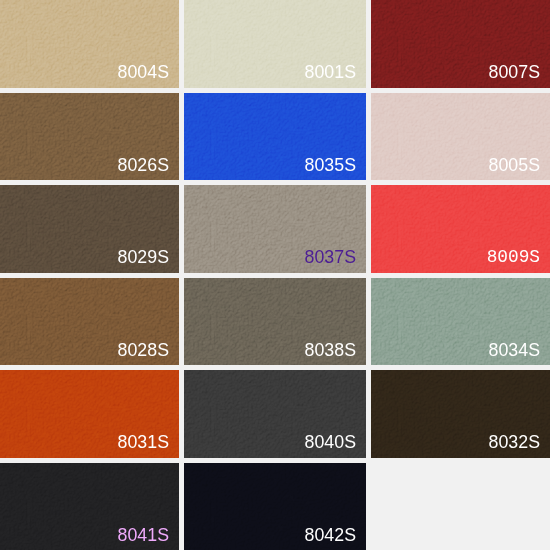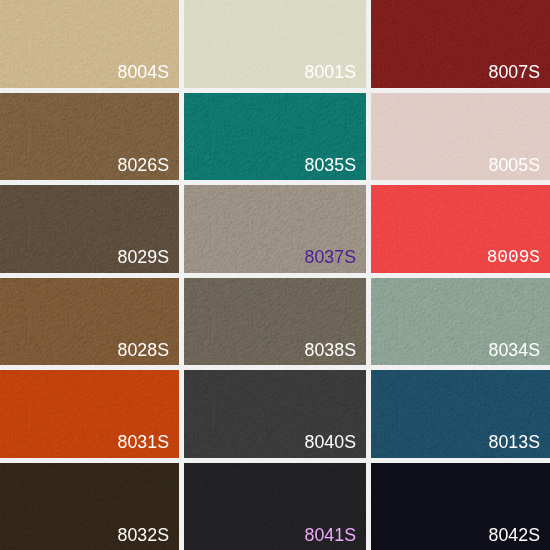--- a/index.html
+++ b/index.html
@@ -91,21 +91,21 @@
   </div>
   <div class="sw" style="background-color: rgb(123, 95, 63);">
     <svg class="tex tex-coarse" aria-hidden="true">
         <rect x="0" y="0" width="100%" height="100%" filter="url(#grain-coarse)"></rect>
       </svg>
     <svg class="tex" aria-hidden="true">
         <rect x="0" y="0" width="100%" height="100%" filter="url(#grain)"></rect>
       </svg>
     <span class="lbl" style="color: rgb(255, 255, 255);">8026S</span>
   </div>
-  <div class="sw" style="background-color: #0f766e;">
+  <div class="sw" style="background-color: #1d4ed8;">
     <svg class="tex tex-coarse" aria-hidden="true">
         <rect x="0" y="0" width="100%" height="100%" filter="url(#grain-coarse)"></rect>
       </svg>
     <svg class="tex" aria-hidden="true">
         <rect x="0" y="0" width="100%" height="100%" filter="url(#grain)"></rect>
       </svg>
     <span class="lbl" style="color: rgb(255, 255, 255);">8035S</span>
   </div>
   <div class="sw" style="background-color: rgb(224, 203, 197);">
     <svg class="tex tex-coarse" aria-hidden="true">
@@ -180,29 +180,20 @@
     <span class="lbl" style="color: rgb(255, 255, 255);">8031S</span>
   </div>
   <div class="sw" style="background-color: rgb(58, 58, 58);">
     <svg class="tex tex-coarse" aria-hidden="true">
         <rect x="0" y="0" width="100%" height="100%" filter="url(#grain-coarse)"></rect>
       </svg>
     <svg class="tex" aria-hidden="true">
         <rect x="0" y="0" width="100%" height="100%" filter="url(#grain)"></rect>
       </svg>
     <span class="lbl" style="color: rgb(255, 255, 255); margin-left: 16px;">8040S</span>
-  </div>
-  <div class="sw" style="background-color: rgb(30, 78, 104);">
-    <svg class="tex tex-coarse" aria-hidden="true">
-        <rect x="0" y="0" width="100%" height="100%" filter="url(#grain-coarse)"></rect>
-      </svg>
-    <svg class="tex" aria-hidden="true">
-        <rect x="0" y="0" width="100%" height="100%" filter="url(#grain)"></rect>
-      </svg>
-    <span class="lbl" style="color: rgb(255, 255, 255);">8013S</span>
   </div>
   <div class="sw" style="background-color: rgb(49, 38, 24);">
     <svg class="tex tex-coarse" aria-hidden="true">
         <rect x="0" y="0" width="100%" height="100%" filter="url(#grain-coarse)"></rect>
       </svg>
     <svg class="tex" aria-hidden="true">
         <rect x="0" y="0" width="100%" height="100%" filter="url(#grain)"></rect>
       </svg>
     <span class="lbl" style="color: rgb(255, 255, 255);">8032S</span>
   </div>

